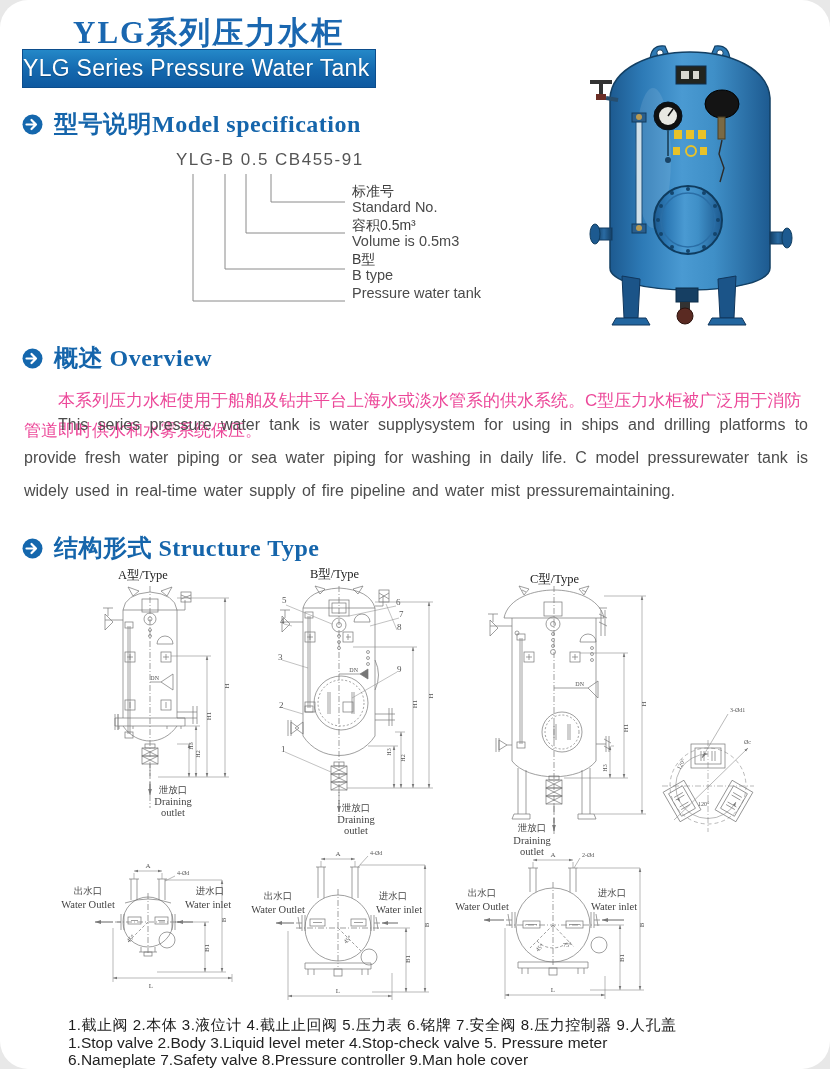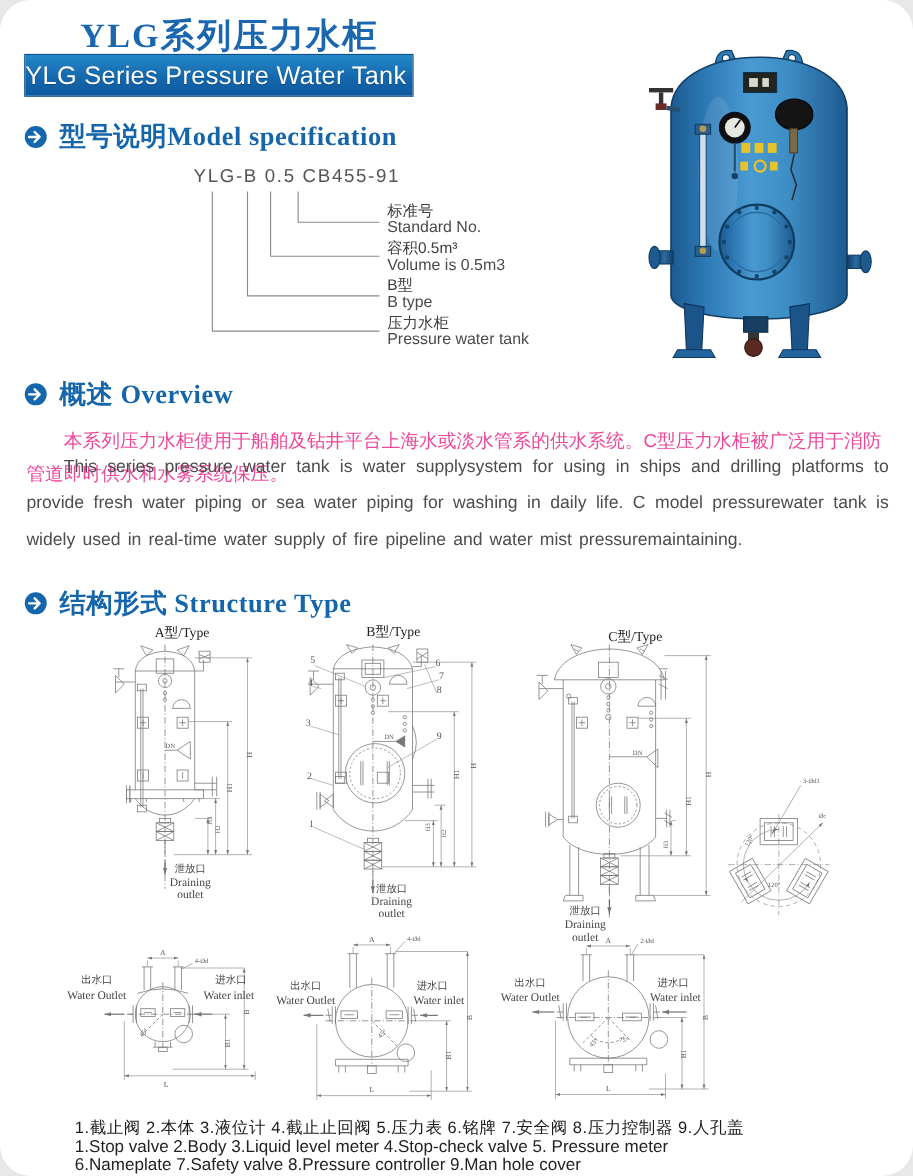--- a/index.html
+++ b/index.html
@@ -23,21 +23,21 @@
   .model-code{left:176px;top:150px;font-size:17px;color:#555;letter-spacing:1.5px;white-space:nowrap;}
   .spec-label{left:352px;width:300px;line-height:16px;}
   .spec-label .zh{font-size:14px;color:#3d3d3d;}
   .spec-label .en{font-size:14.5px;color:#4a4a4a;}
   
   .para{left:24px;width:784px;margin:0;}
   .para-zh{top:362px;font-size:17px;line-height:30px;color:#ec4899;text-indent:34px;margin-top:24px;}
   .para-en{top:408px;font-size:16px;line-height:33px;color:#4c4c4c;text-align:justify;
            text-indent:34px;word-spacing:2px;}
   
-  .type-label{width:95px;text-align:center;font-family:"Liberation Serif","DejaVu Serif",serif;
+  .type-label{width:95px;text-align:left;font-family:"Liberation Serif","DejaVu Serif",serif;
               font-size:12.5px;color:#222;white-space:nowrap;}
   
   svg.tech{overflow:visible;}
   svg.tech text{font-family:"Liberation Serif","DejaVu Serif",serif;fill:#444;}
   svg.tech .zhl{font-size:9.5px;}
   svg.tech .enl{font-size:10.5px;}
   svg.tech .dim{font-size:7px;fill:#555;}
   svg.tech .tiny{font-size:6px;fill:#555;}
   svg.tech .callout{font-size:9px;fill:#555;}
   
@@ -177,21 +177,20 @@
   </div>
   <div class="abs spec-label" style="top:217px;">
     <div class="zh">容积0.5m³</div>
     <div class="en">Volume is 0.5m3</div>
   </div>
   <div class="abs spec-label" style="top:251px;">
     <div class="zh">B型</div>
     <div class="en">B type</div>
   </div>
   <div class="abs spec-label" style="top:285px;">
-    <div class="zh">压力水柜</div>
     <div class="en">Pressure water tank</div>
   </div>
 
   <div class="abs sec-head" style="left:22px;top:342px;">
     <svg class="bullet" viewBox="0 0 21 21">
       <circle cx="10.5" cy="10.5" r="10" fill="#1467ad"></circle>
       <path d="M4.5,10.5 h9 M9.5,6 l4.5,4.5 -4.5,4.5" stroke="#fff" stroke-width="2.2" fill="none" stroke-linecap="round" stroke-linejoin="round"></path>
     </svg>
     <span class="txt">概述  Overview</span>
   </div>

